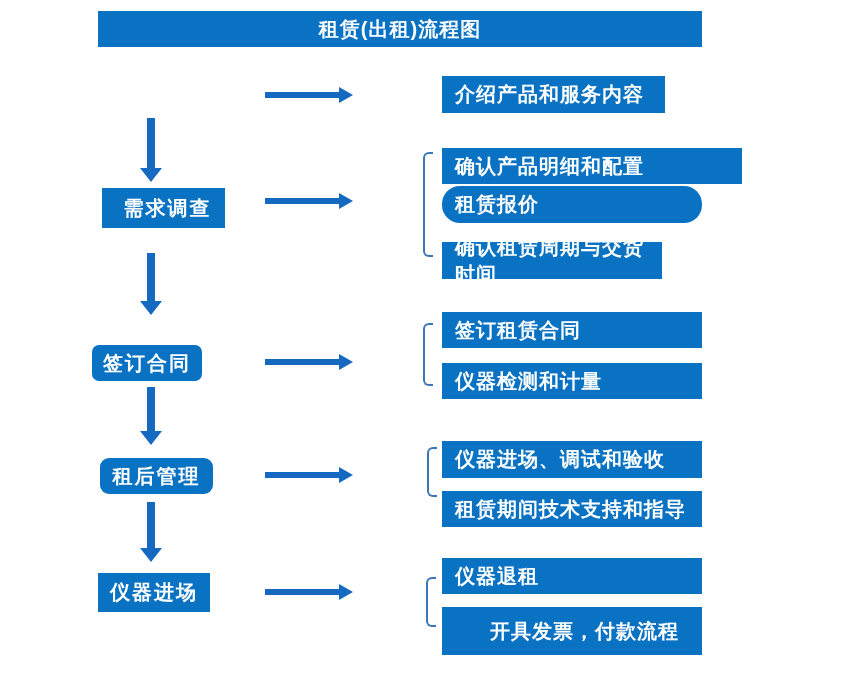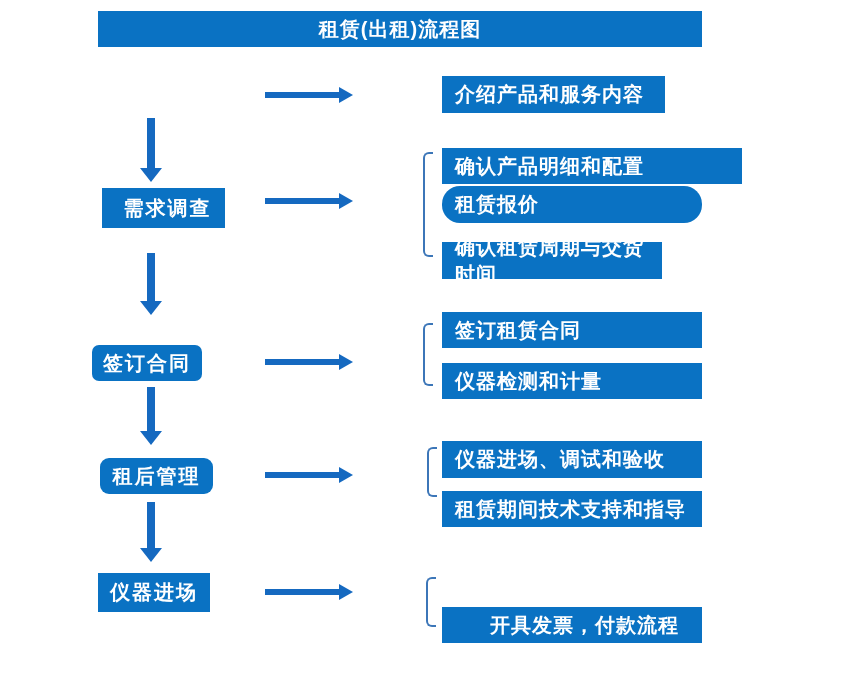--- a/index.html
+++ b/index.html
@@ -62,21 +62,22 @@
   <div class="bluebox stagebox" style="left:98px;top:573px;width:112px;height:39px;">仪器进场</div>
 
   <div class="bluebox outbox" style="left:442px;top:76px;width:223px;height:37px;">介绍产品和服务内容</div>
   <div class="bluebox outbox" style="left:442px;top:148px;width:300px;height:36px;">确认产品明细和配置</div>
   <div class="bluebox outbox" style="left:442px;top:186px;width:260px;height:37px;border-radius:18px;">租赁报价</div>
   <div class="bluebox outbox" style="left:442px;top:242px;width:220px;height:37px;">确认租赁周期与交货时间</div>
   <div class="bluebox outbox" style="left:442px;top:363px;width:260px;height:36px;">仪器检测和计量</div>
   <div class="bluebox outbox" style="left:442px;top:312px;width:260px;height:36px;">签订租赁合同</div>
   <div class="bluebox outbox" style="left:442px;top:421px;width:260px;height:37px;margin-top:20px;">仪器进场、调试和验收</div>
   <div class="bluebox outbox" style="left:442px;top:491px;width:260px;height:36px;">租赁期间技术支持和指导</div>
-  <div class="bluebox outbox" style="left:442px;top:607px;width:260px;height:36px;padding-left:48px;">开具发票，付款流程</div>
+  <div class="bluebox outbox" style="left:442px;top:558px;width:260px;height:36px;">仪器退租</div>
+  <div class="bluebox outbox" style="left:442px;top:607px;width:260px;height:48px;padding-left:48px;">开具发票，付款流程</div>
 
   <div class="h-arrow" style="left:265px;top:87px;width:88px;">
     <div class="shaft"></div>
     <div class="head"></div>
   </div>
   <div class="h-arrow" style="left:265px;top:193px;width:88px;">
     <div class="shaft"></div>
     <div class="head"></div>
   </div>
   <div class="h-arrow" style="left:265px;top:354px;width:88px;">

